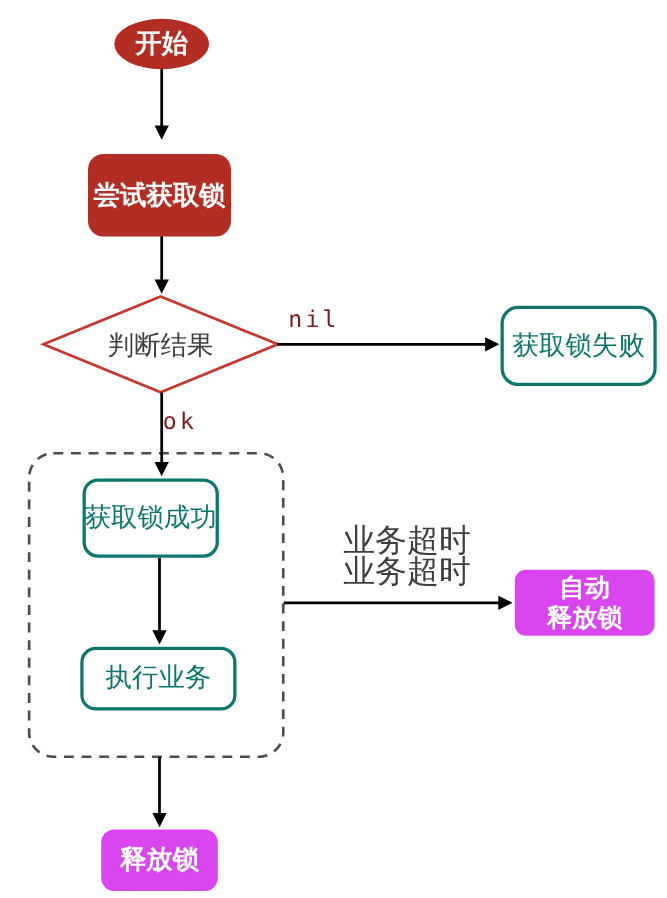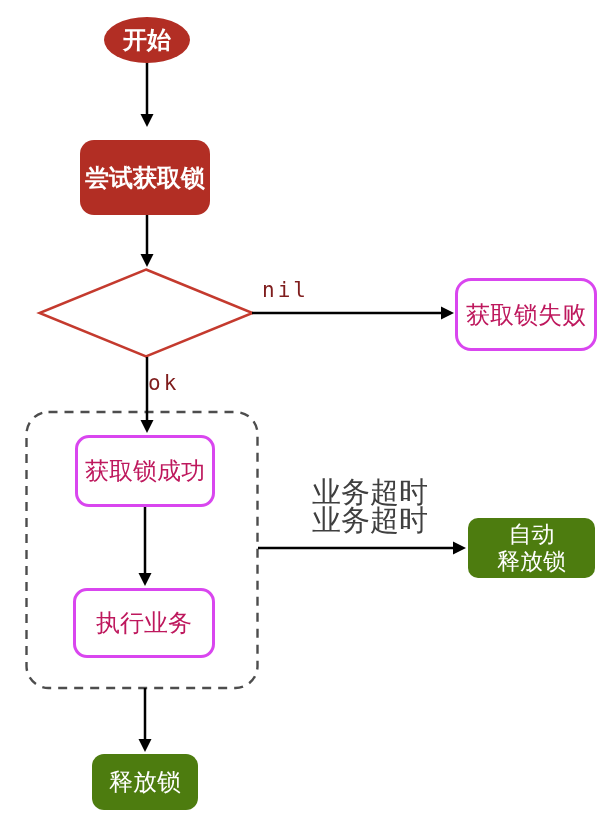--- a/index.html
+++ b/index.html
@@ -27,27 +27,27 @@
     line-height: 1.15;
     white-space: nowrap;
   }
   .red-fill {
     background: #B22E24;
     color: #ffffff;
     font-weight: 600;
   }
   .outline-node {
     background: #ffffff;
-    border: 3px solid #d946ef;
-    color: #be185d;
+    border: 3px solid #0f766e;
+    color: #0f766e;
   }
   .gray-fill {
-    background: #4d7c0f;
+    background: #d946ef;
     color: #ffffff;
-    font-weight: 400;
+    font-weight: 700;
   }
   .decision-text {
     position: absolute;
     display: flex;
     align-items: center;
     justify-content: center;
     color: #404040;
     font-size: 24px;
     white-space: nowrap;
   }
@@ -101,34 +101,37 @@
   </svg>
 
   <div class="node red-fill" style="left:104px; top:17px; width:86px; height:46px; border-radius:50%; font-size:24px;">
     <span>开始</span>
   </div>
 
   <div class="node red-fill" style="left:80px; top:127px; width:130px; height:75px; border-radius:14px;margin-top:13px;">
     <span>尝试获取锁</span>
   </div>
 
+  <div class="decision-text" style="left:40px; top:270px; width:212px; height:87px;">
+    <span>判断结果</span>
+  </div>
 
   <span class="edge-label" style="left:262px; top:278px;">nil</span>
 
   <span class="edge-label" style="left:148px; top:371px;">ok</span>
 
   <div class="node outline-node" style="left:455px; top:278px; width:142px; height:73px; border-radius:16px;">
     <span>获取锁失败</span>
   </div>
 
-  <div class="node outline-node" style="left:75px; top:435px; width:140px; height:72px; border-radius:14px;">
+  <div class="node outline-node" style="left:75px; top:435px; width:124px; height:72px; border-radius:14px;">
     <span>获取锁成功</span>
   </div>
 
-  <div class="node outline-node" style="left:73px; top:588px; width:142px; height:70px; border-radius:14px;">
+  <div class="node outline-node" style="left:73px; top:588px; width:142px; height:58px; border-radius:14px;">
     <span>执行业务</span>
   </div>
 
   <div class="note-label" style="left:312px; top:478px;">
     <div>业务超时</div>
     <div>业务超时</div>
   </div>
 
   <div class="node gray-fill" style="left:468px; top:518px; width:127px; height:60px; border-radius:10px; font-size:23px; line-height:27px;">
     <span>自动</span>

